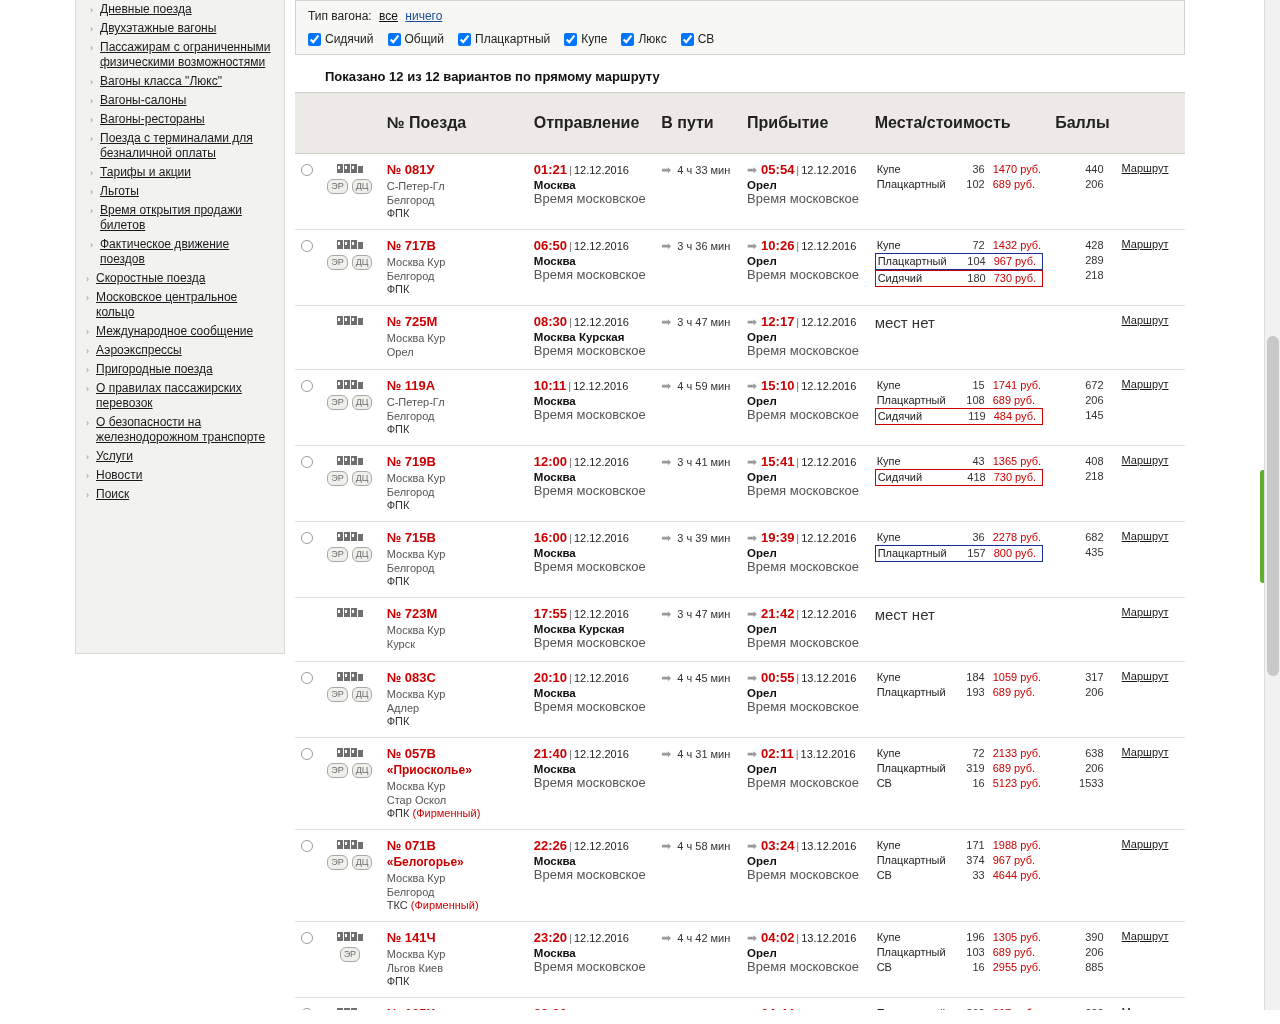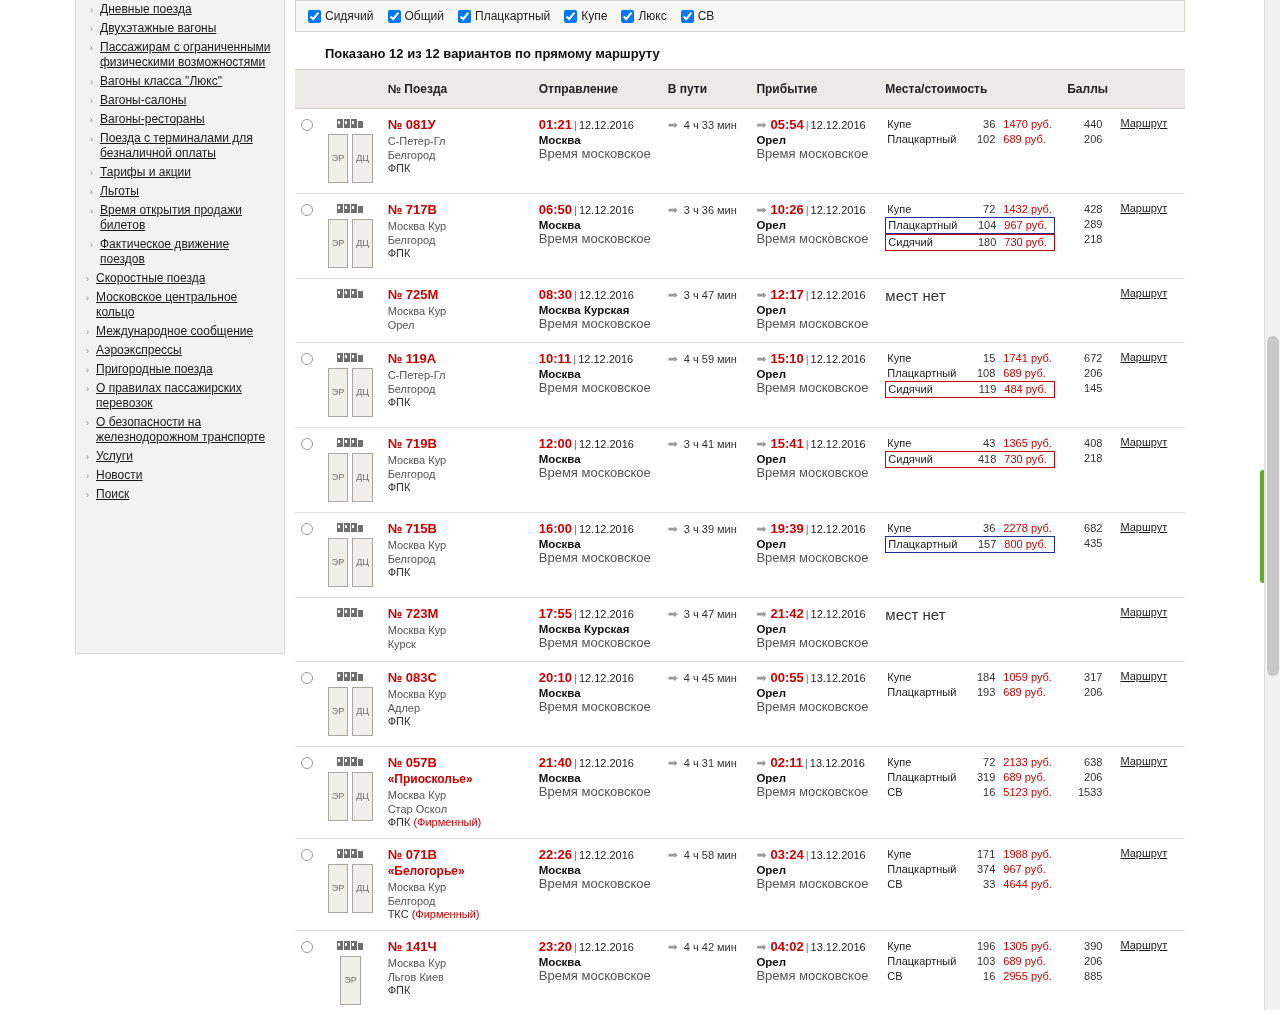--- a/index.html
+++ b/index.html
@@ -106,24 +106,24 @@
     padding-left:28px;
   }
 
   
   .tbl { width:890px; border-collapse:collapse; }
   .tbl thead th {
     background:#eceae6;
     border-top:1px solid #cfcdc8;
     border-bottom:1px solid #cfcdc8;
     text-align:left;
-    font-size:12px;
+    font-size:16px;
     font-weight:bold;
     color:#222;
-    padding:12px 6px;
+    padding:21px 6px;
   }
   .tbl td {
     border-bottom:1px solid #e2e0dc;
     padding:8px 6px 10px 6px;
     vertical-align:top;
     font-size:11px;
   }
   .col-radio { width:24px; }
   .col-icons { width:62px; }
   .col-train { width:150px; }
@@ -137,22 +137,22 @@
   .radio { width:12px; height:12px; border-radius:50%; border:1px solid #9a9a9a; background:#fff; display:inline-block; cursor:pointer; margin-top:2px;}
 
   .icons-cell { display:flex; flex-direction:column; align-items:center; gap:3px; }
   .train-glyph { width:26px; height:14px; position:relative; }
   .badges { display:flex; gap:4px; }
   .badge {
     border:1px solid #a8a8a2;
     background:#f0efec;
     color:#6d6d68;
     font-size:9px;
-    padding:18px 3px;
-    border-radius:0;
+    padding:1px 3px;
+    border-radius:6px;
     min-width:19px;
     text-align:center;
     line-height:11px;
   }
 
   .train-no { color:#cc0000; font-weight:bold; font-size:13px; display:block; margin-bottom:2px;}
   .train-name { color:#cc0000; font-weight:bold; font-size:12px; display:block; margin-bottom:2px;}
   .train-path { color:#555; font-size:11px; line-height:14px; }
   .carrier { color:#333; font-size:11px; }
   .firm { color:#cc0000; }
@@ -237,20 +237,25 @@
           <li class="nav-item level1"><span class="arrow">›</span><span class="nav-link">Новости</span></li>
           <li class="nav-item level1"><span class="arrow">›</span><span class="nav-link">Поиск</span></li>
         </ul>
     </div>
   </div>
 
   <div class="main">
 
 
     <div class="filter-box">
+      <div class="filter-line1">
+        <span class="filter-label">Тип вагона:</span>
+        <span class="filter-link sel">все</span>
+        <span class="filter-link">ничего</span>
+      </div>
       <div class="filter-line2" id="filter-options">
           <label class="cbx">
             <input type="checkbox" checked="" style="">
             <span>Сидячий</span>
           </label>
           <label class="cbx">
             <input type="checkbox" checked="" style="">
             <span>Общий</span>
           </label>
           <label class="cbx">

